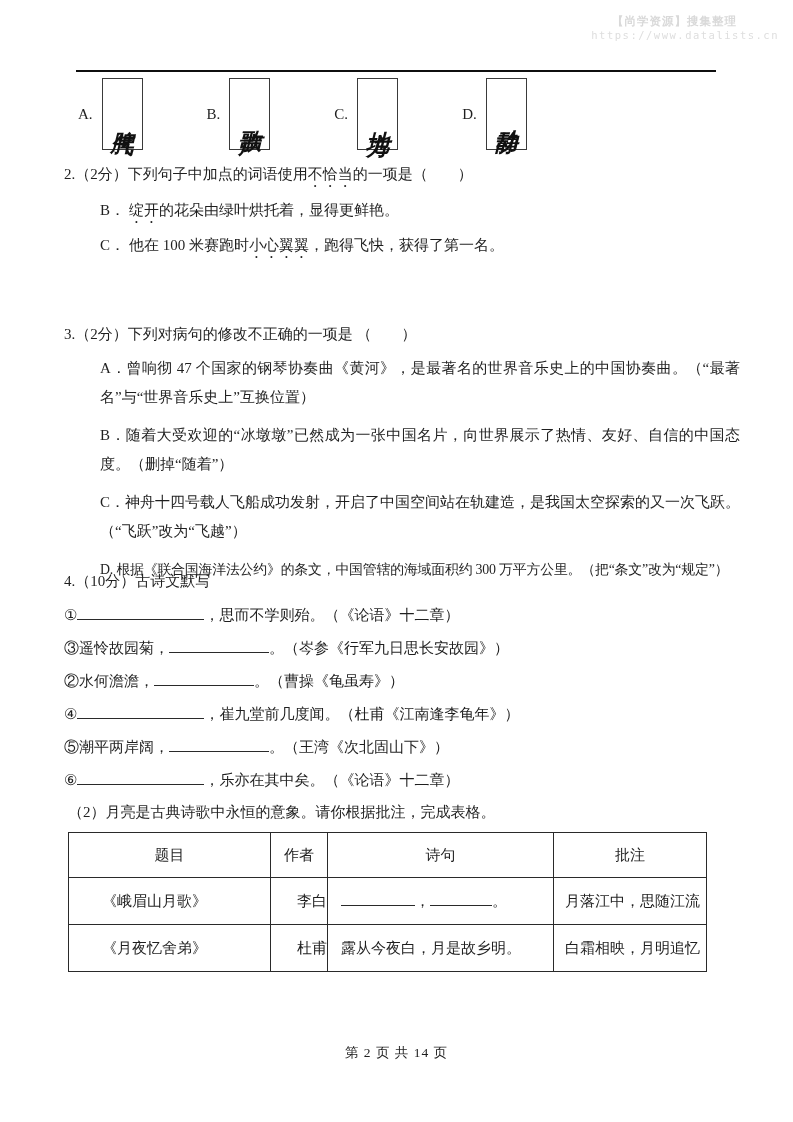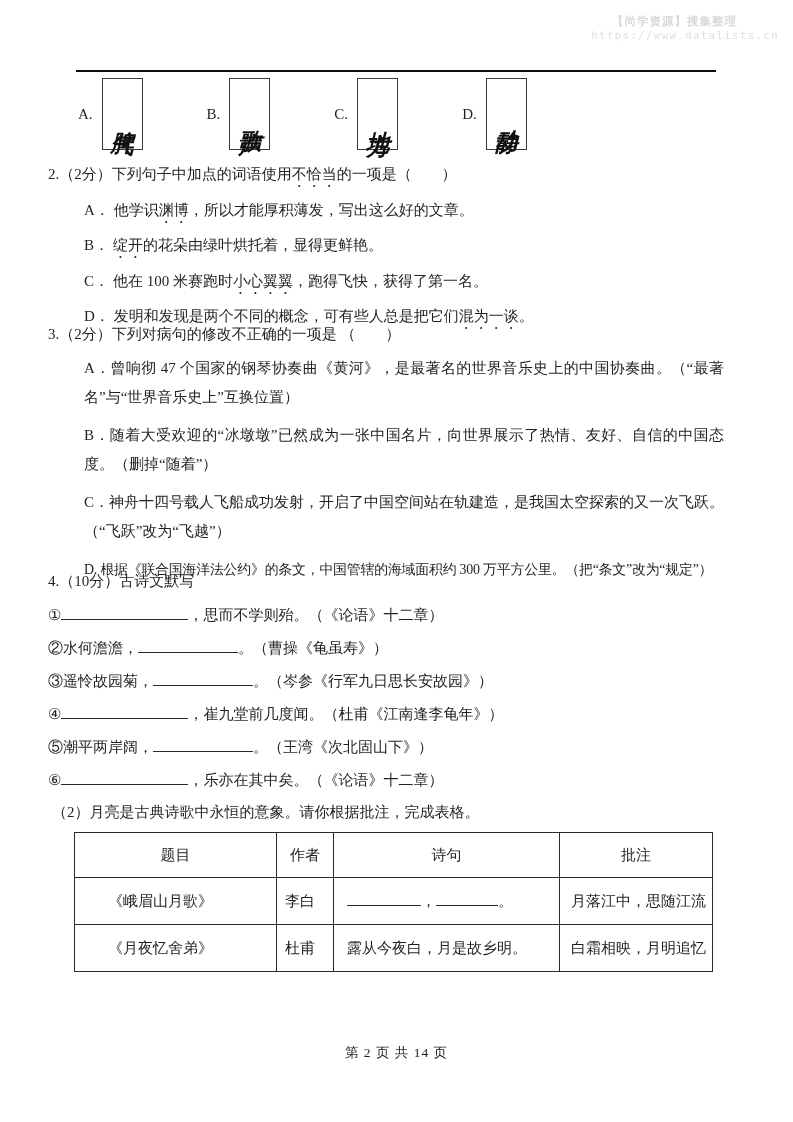--- a/index.html
+++ b/index.html
@@ -42,21 +42,21 @@
   .char-box {
     width:41px; height:72px;
     border:1.5px solid #3a3a3a;
     display:flex; align-items:center; justify-content:center;
     writing-mode:vertical-rl; text-orientation:upright;
     font-size:23px; font-weight:bold; font-style:italic;
     letter-spacing:2px; color:#111;
   }
 
   
-  .q-block { position:absolute; left:48px; right:56px; }
+  .q-block { position:absolute; left:64px; right:56px; }
   #q2 { top:163px; }
   #q3 { top:323px; }
   #q4 { top:570px; }
 
   .stem { line-height:22px; }
   .q-option { margin:8.5px 0 0 36px; line-height:21.5px; }
   .opt-label { margin-right:4px; }
 
   .em {
     -webkit-text-emphasis:filled dot #1f1f1f;
@@ -78,38 +78,38 @@
     border-bottom:1.3px solid #2a2a2a;
     vertical-align:baseline;
   }
   .blank.long { width:127px; }
   .blank.mid  { width:100px; }
   .blank.s1   { width:74px; }
   .blank.s2   { width:62px; }
 
   
   .poem-table {
-    margin:10px 0 0 26px;
+    margin:10px 0 0 4px;
     border-collapse:collapse;
     width:638px;
     table-layout:fixed;
   }
   .poem-table th, .poem-table td {
     border:1.2px solid #2a2a2a;
     font-weight:normal; font-size:15px;
     vertical-align:middle;
   }
   .poem-table th { height:45px; text-align:center; }
   .poem-table td { height:47px; }
   .col-title  { width:202px; }
   .col-author { width:57px; }
   .col-verse  { width:226px; }
   .col-note   { width:153px; }
   td.c-title  { padding-left:33px; }
-  td.c-author { padding-left:8px; }
+  td.c-author { padding-left:8px;text-align:right; }
   td.c-verse  { padding-left:13px; }
   td.c-note   { padding-left:11px; }
 
   
   .footer {
     position:absolute; top:1044px; left:0; width:793px;
     text-align:center; font-size:13.5px; letter-spacing:1px;
   }
 </style>
 </head>
@@ -136,42 +136,40 @@
       <div class="char-box">地方</div>
     </div>
     <div class="choice-group">
       <span class="choice-label">D.</span>
       <div class="char-box">动静</div>
     </div>
   </div>
 
   <div class="q-block" id="q2">
     <div class="stem"><span>2.（2分）下列句子中加点的词语使用</span><span class="em">不恰当</span><span>的一项是（　　）</span></div>
-    <div class="q-option"><span class="opt-label">A．</span><span>他学识</span><span class="em">渊博</span><span>，所以才能厚积薄发，写出这么好的文章。</span></div>
     <div class="q-option"><span class="opt-label">B．</span><span></span><span class="em">绽开</span><span>的花朵由绿叶烘托着，显得更鲜艳。</span></div>
     <div class="q-option"><span class="opt-label">C．</span><span>他在 100 米赛跑时</span><span class="em">小心翼翼</span><span>，跑得飞快，获得了第一名。</span></div>
-    <div class="q-option"><span class="opt-label">D．</span><span>发明和发现是两个不同的概念，可有些人总是把它们</span><span class="em">混为一谈</span><span>。</span></div>
   </div>
 
   <div class="q-block" id="q3">
     <div class="stem">3.（2分）下列对病句的修改不正确的一项是 （　　）</div>
     <div class="q3-options">
       <p>A．曾响彻 47 个国家的钢琴协奏曲《黄河》，是最著名的世界音乐史上的中国协奏曲。（“最著名”与“世界音乐史上”互换位置）</p>
       <p>B．随着大受欢迎的“冰墩墩”已然成为一张中国名片，向世界展示了热情、友好、自信的中国态度。（删掉“随着”）</p>
       <p>C．神舟十四号载人飞船成功发射，开启了中国空间站在轨建造，是我国太空探索的又一次飞跃。（“飞跃”改为“飞越”）</p>
       <p class="tight">D. 根据《联合国海洋法公约》的条文，中国管辖的海域面积约 300 万平方公里。（把“条文”改为“规定”）</p>
     </div>
   </div>
 
   <div class="q-block" id="q4">
     <div class="stem">4.（10分）古诗文默写</div>
 
     <div class="dict-line"><span>①</span><span></span><span class="blank long"></span><span>，思而不学则殆。（《论语》十二章）</span></div>
+    <div class="dict-line"><span>③</span><span>遥怜故园菊，</span><span class="blank mid"></span><span>。（岑参《行军九日思长安故园》）</span></div>
     <div class="dict-line"><span>②</span><span>水何澹澹，</span><span class="blank mid"></span><span>。（曹操《龟虽寿》）</span></div>
-    <div class="dict-line"><span>③</span><span>遥怜故园菊，</span><span class="blank mid"></span><span>。（岑参《行军九日思长安故园》）</span></div>
     <div class="dict-line"><span>④</span><span></span><span class="blank long"></span><span>，崔九堂前几度闻。（杜甫《江南逢李龟年》）</span></div>
     <div class="dict-line"><span>⑤</span><span>潮平两岸阔，</span><span class="blank mid"></span><span>。（王湾《次北固山下》）</span></div>
     <div class="dict-line"><span>⑥</span><span></span><span class="blank long"></span><span>，乐亦在其中矣。（《论语》十二章）</span></div>
 
     <div class="part-line">（2）月亮是古典诗歌中永恒的意象。请你根据批注，完成表格。</div>
 
     <table class="poem-table">
       <colgroup>
         <col class="col-title">
           <col class="col-author">

